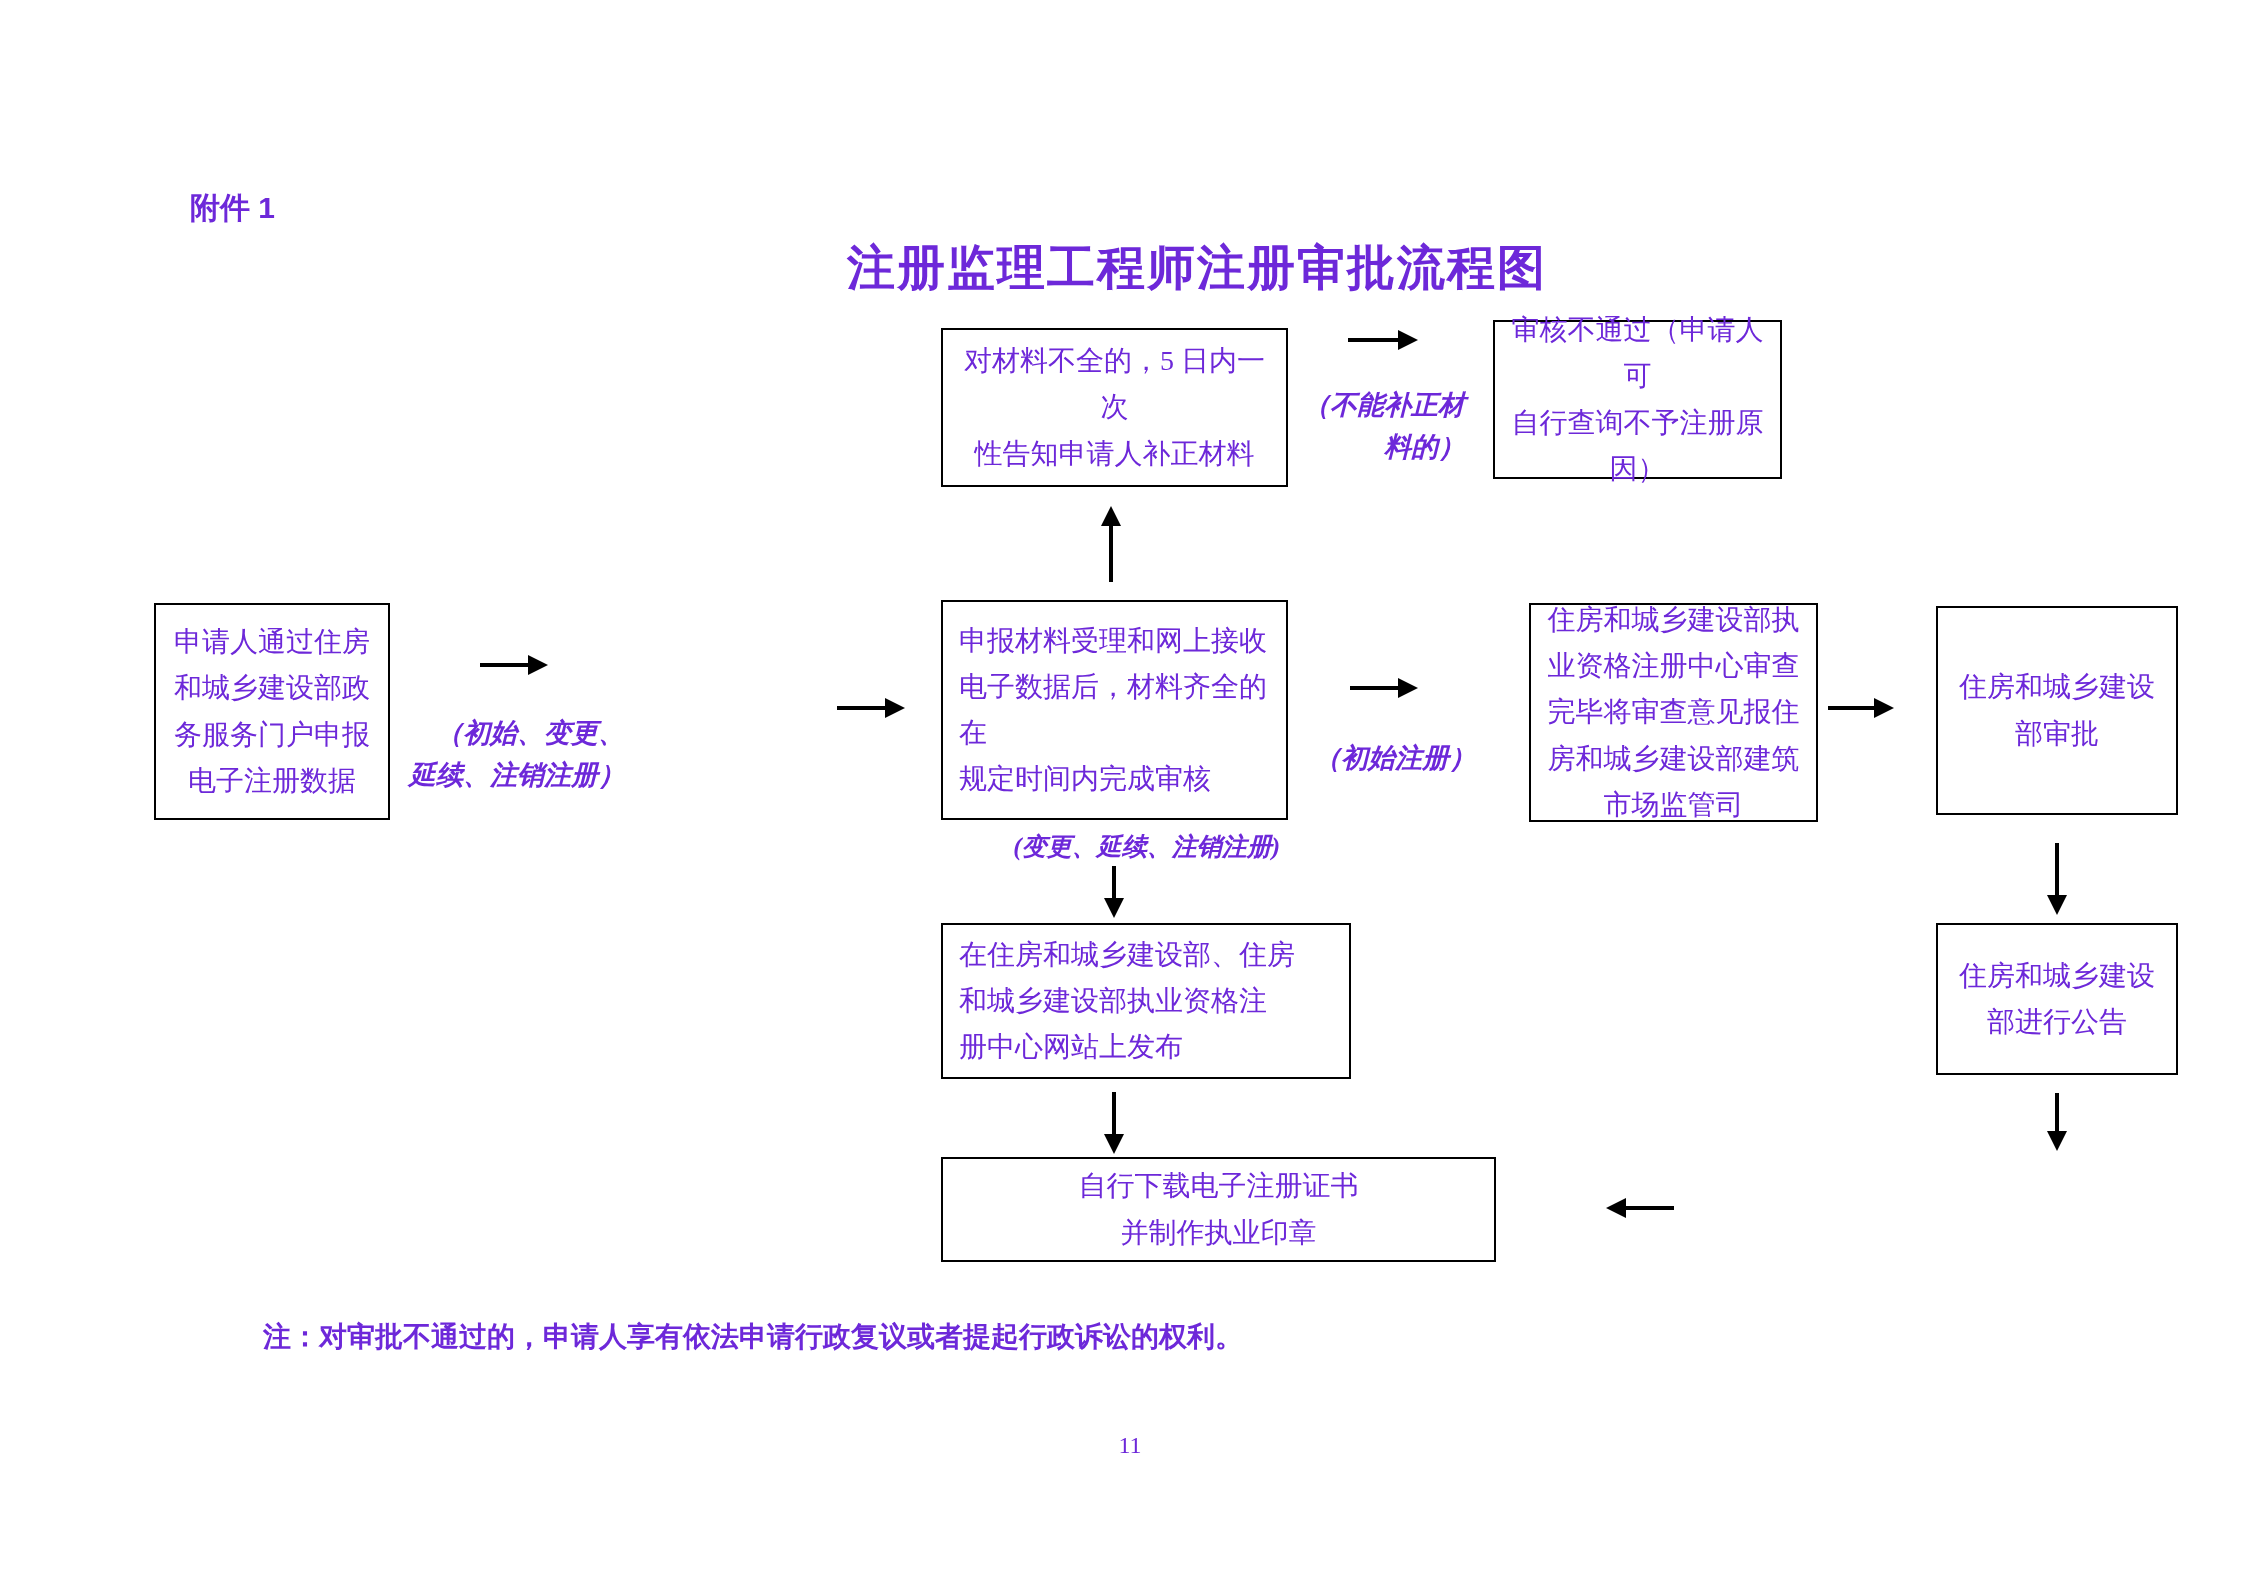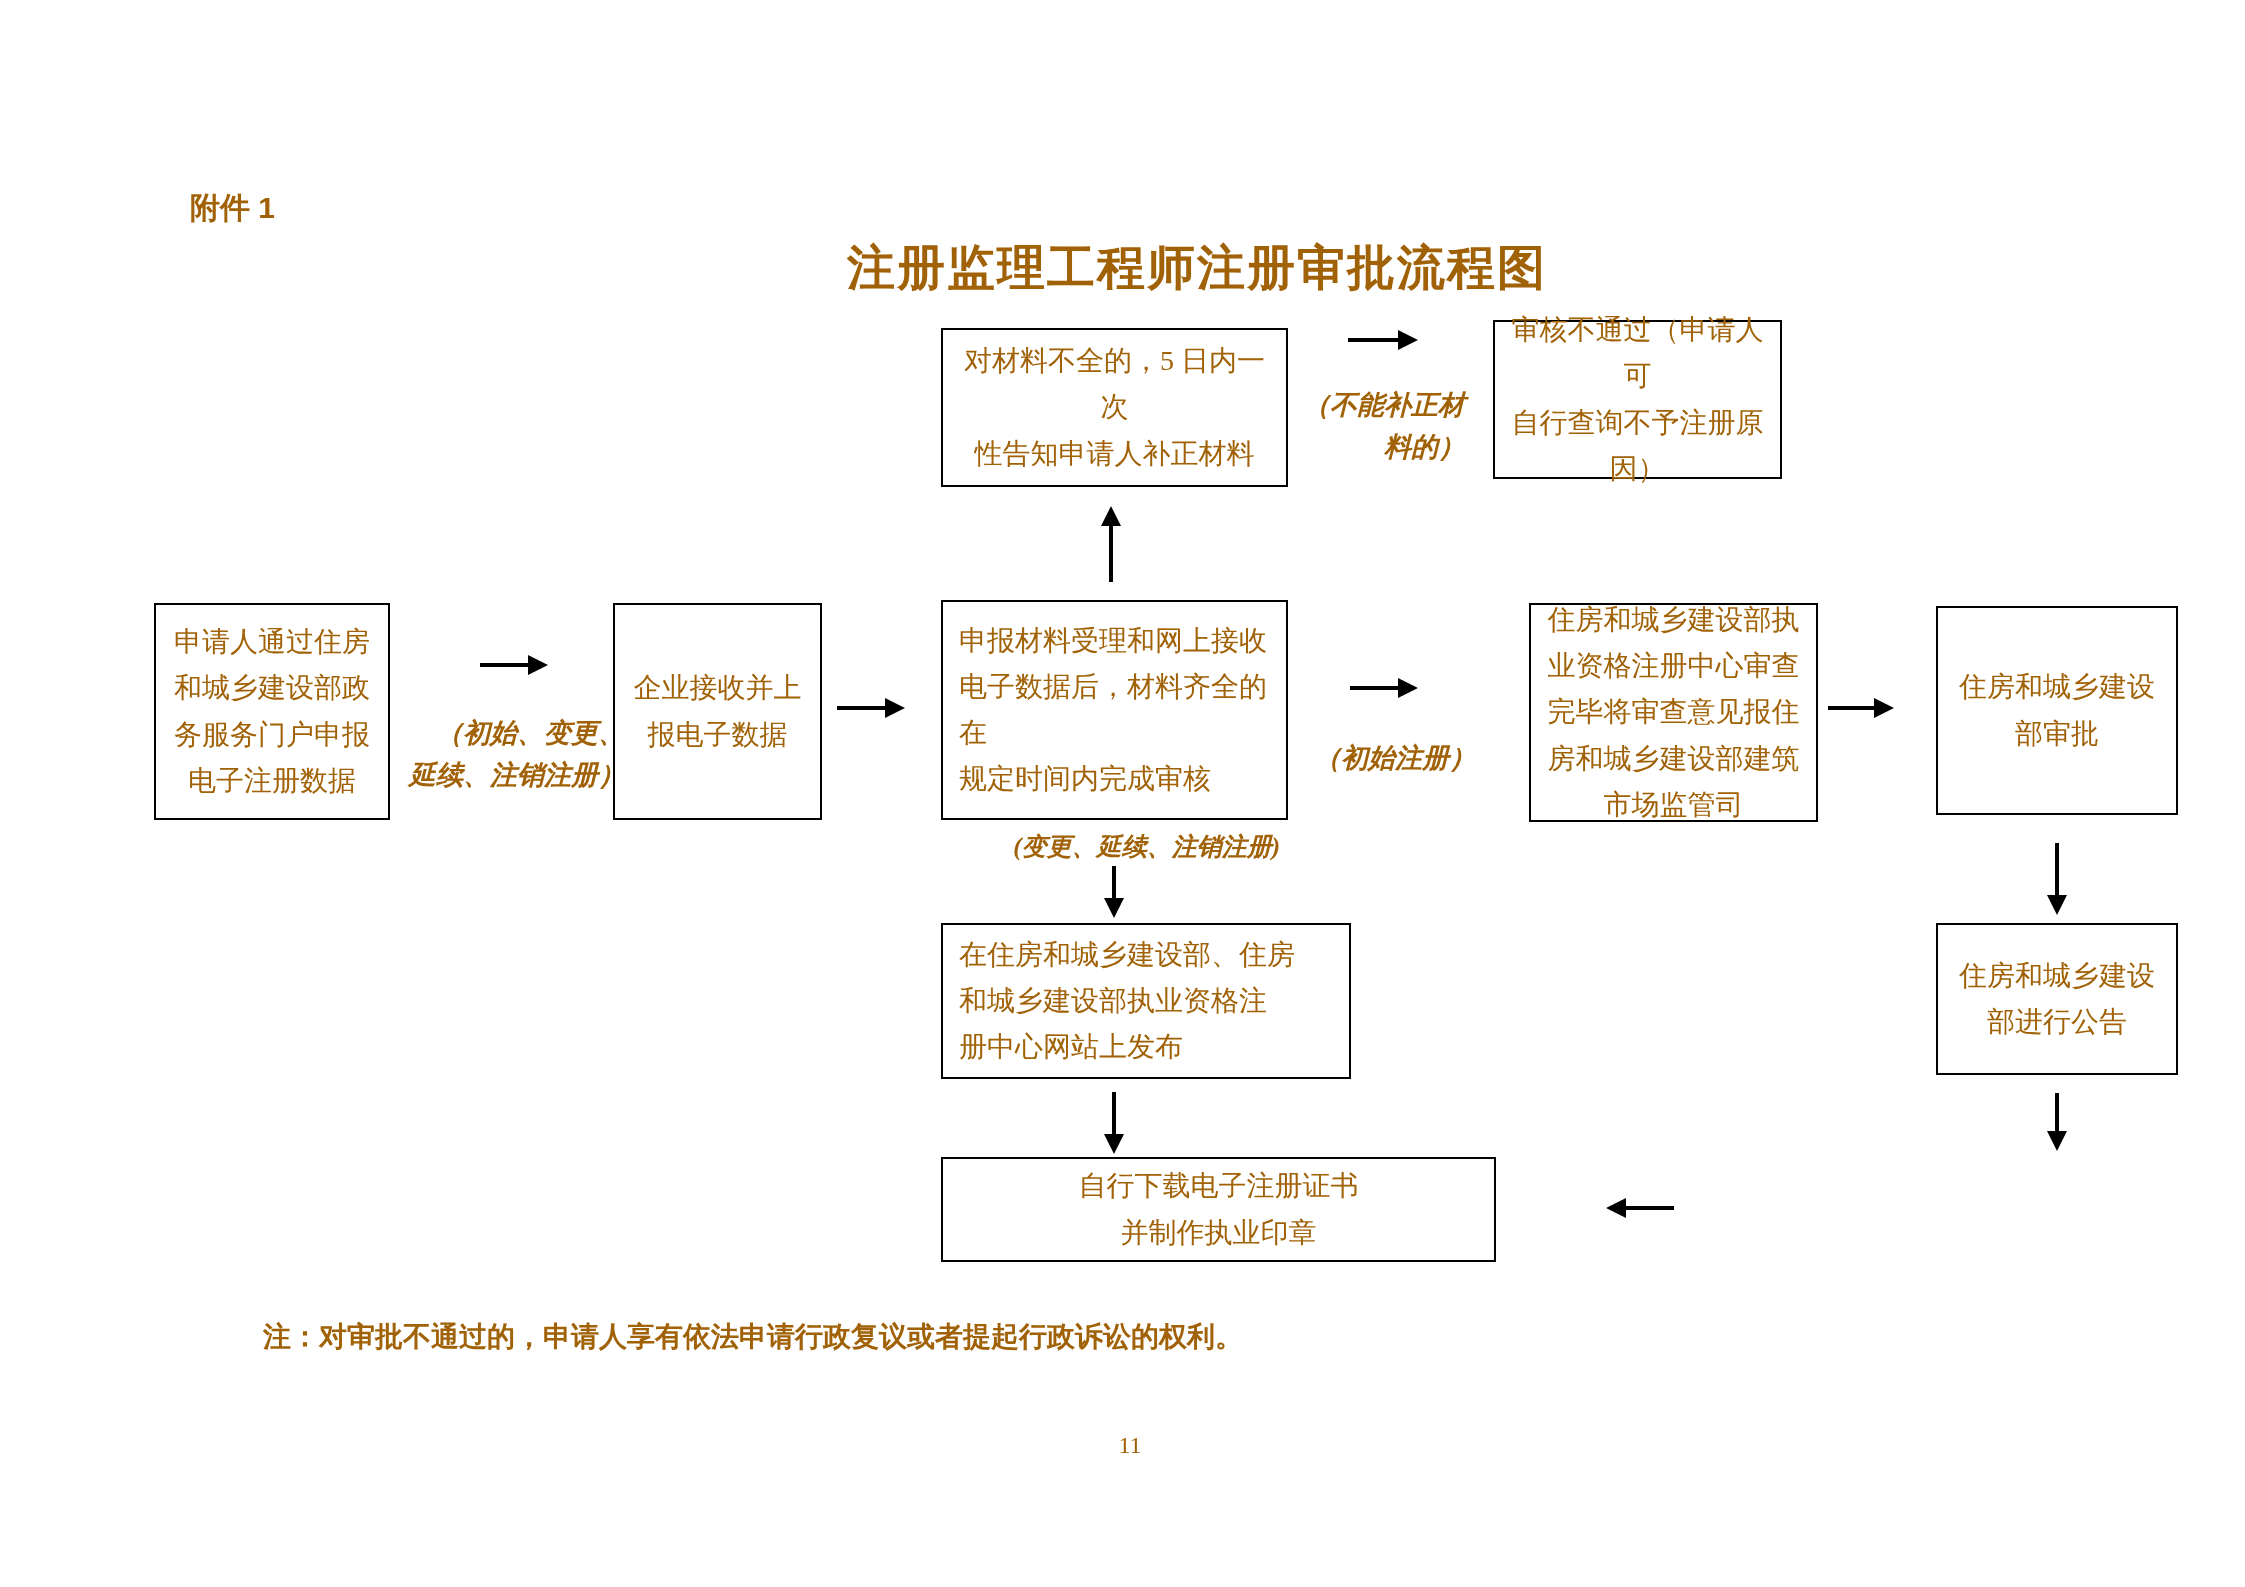--- a/index.html
+++ b/index.html
@@ -2,21 +2,21 @@
 <html><head>
 <meta charset="utf-8">
 <style>
   html,body { margin:0; padding:0; background:#ffffff; }
   .page {
     position:relative;
     width:2245px;
     height:1587px;
     background:#ffffff;
     font-family:"Liberation Serif","DejaVu Serif",serif;
-    color:#a16207;
+    color:#6d28d9;
     overflow:hidden;
     margin:0 auto;
   }
   .attachment {
     position:absolute;
     left:190px; top:188px;
     font-size:30px;
     font-weight:600;
     font-family:"Liberation Sans","DejaVu Sans",sans-serif;
   }
@@ -140,22 +140,20 @@
 电子注册数据</div>
 
   <div class="arrow arrow-right" style="left:480px; top:655px; width:68px;">
     <span class="shaft"></span>
     <span class="head"></span>
   </div>
 
   <div class="edge-label" style="left:393px; top:713px; width:232px;">（初始、变更、
 延续、注销注册）</div>
 
-  <div class="box" style="left:613px; top:603px; width:209px; height:217px;">企业接收并上
-报电子数据</div>
 
   <div class="arrow arrow-right" style="left:837px; top:698px; width:68px;">
     <span class="shaft"></span>
     <span class="head"></span>
   </div>
 
   <div class="box align-left" style="left:941px; top:600px; width:347px; height:220px;">申报材料受理和网上接收
 电子数据后，材料齐全的在
 规定时间内完成审核</div>
 

